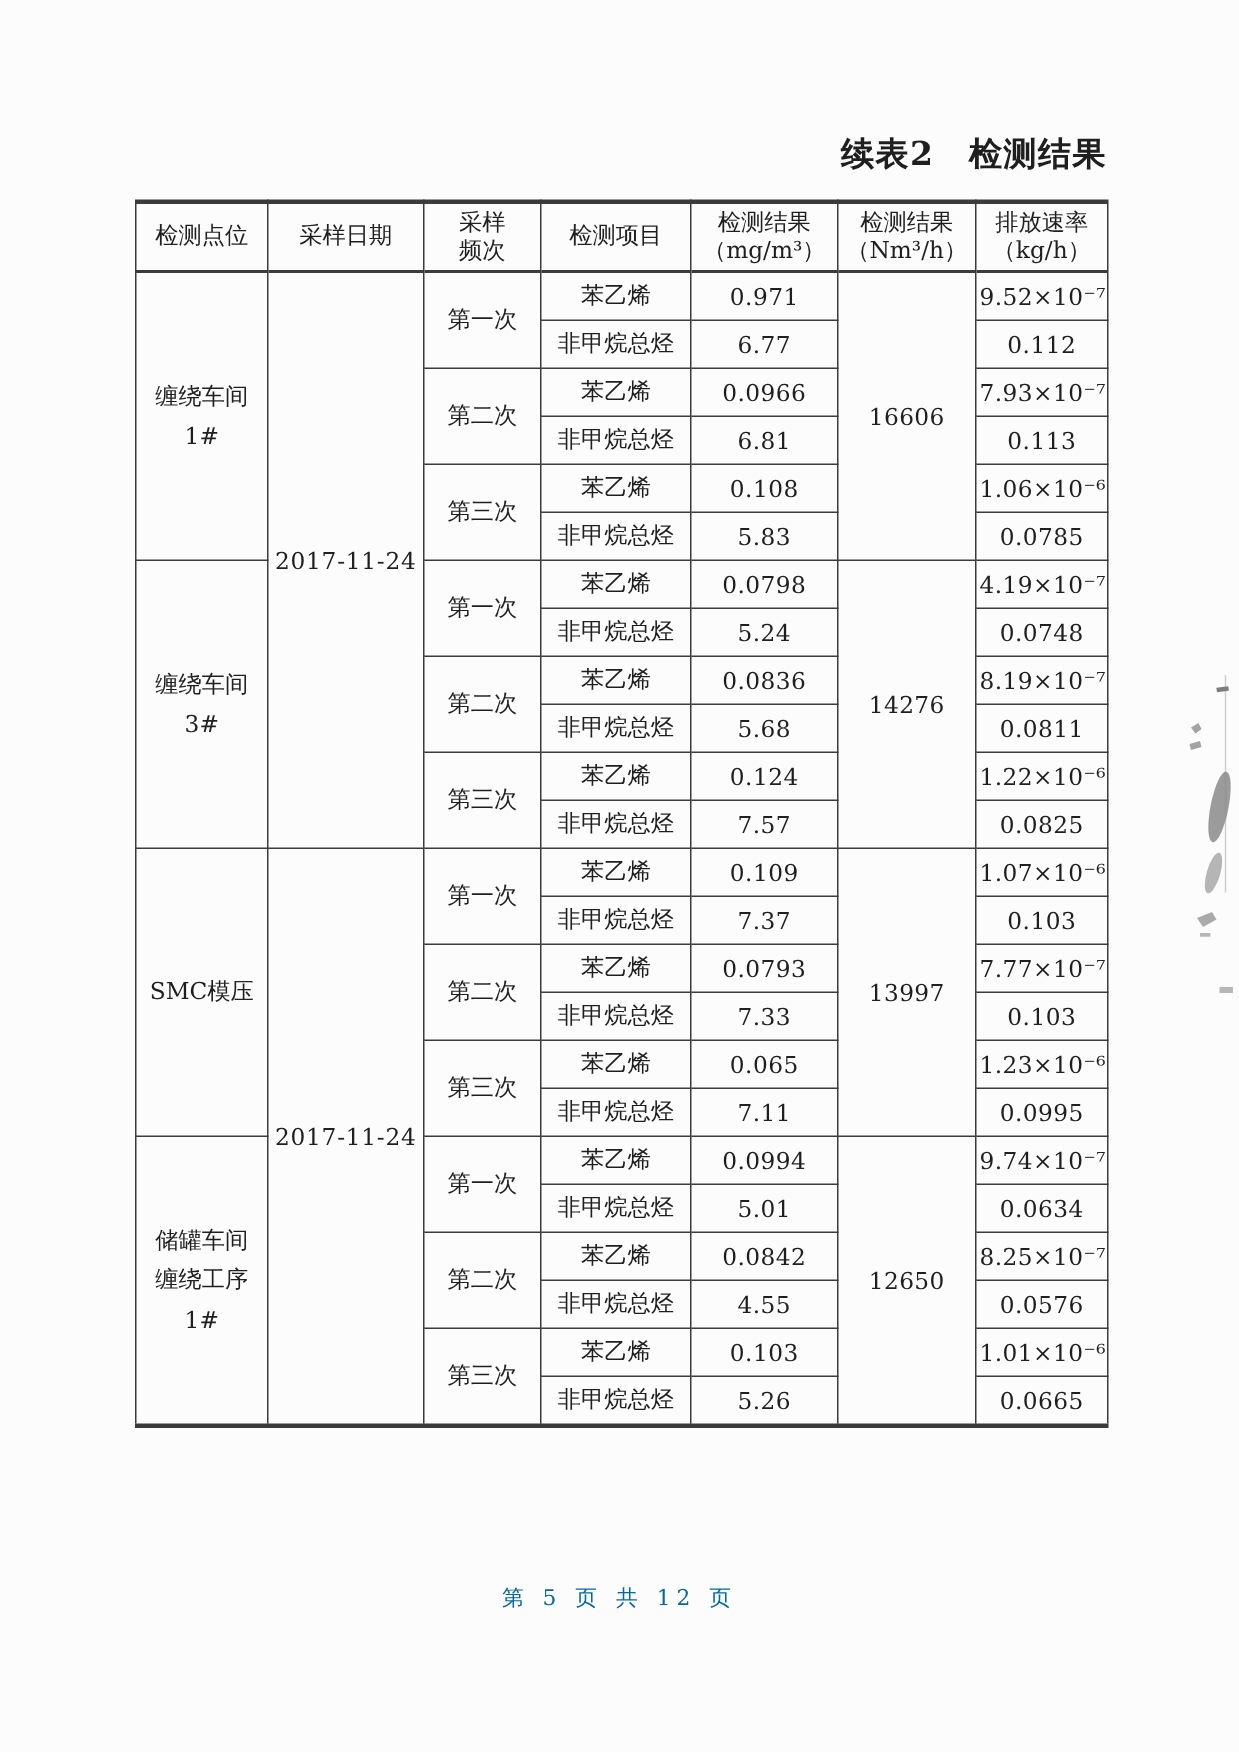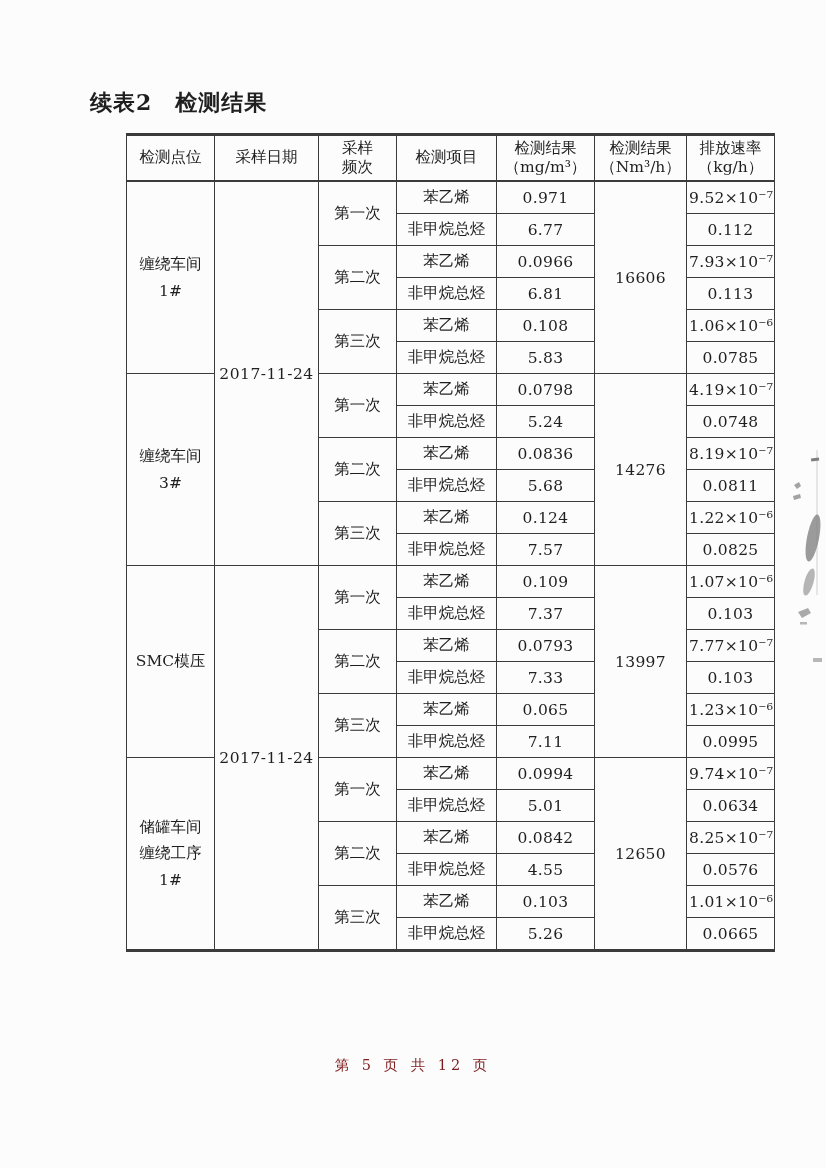--- a/index.html
+++ b/index.html
@@ -16,28 +16,28 @@
   .sheet{
     position:relative;
     width:826px;height:1168px;
     margin:0 auto;
     background:var(--paper);
     overflow:hidden;
   }
   .doc-title{
     position:absolute;
     left:90px;top:88px;width:648px;
-    text-align:left;
+    text-align:right;
     font-size:22px;
     font-weight:700;
     letter-spacing:1px;
   }
   .table-wrap{
     position:absolute;
-    left:90px;top:133px;margin-left:36px;
+    left:90px;top:133px;
   }
   table.results{
     border-collapse:collapse;
     table-layout:fixed;
     width:648px;
     border-top:3px solid var(--line);
     border-bottom:3px solid var(--line);
     border-left:1px solid var(--line);
     border-right:1px solid var(--line);
   }
@@ -65,21 +65,21 @@
   td.cell-date{font-size:16px;letter-spacing:.5px;}
   td.cell-freq{font-size:16px;}
   td.cell-item{font-size:15.5px;}
   td.cell-num{font-size:15px;letter-spacing:.3px;}
   .page-footer{
     position:absolute;
     left:0;top:1056px;width:826px;
     text-align:center;
     font-size:14.5px;
     letter-spacing:4px;
-    color:#7f1d1d;
+    color:#0369a1;
   }
   .artifact{
     position:absolute;
     left:780px;top:430px;
     width:46px;height:240px;
     pointer-events:none;
   }
 </style>
 </head>
 <body>

